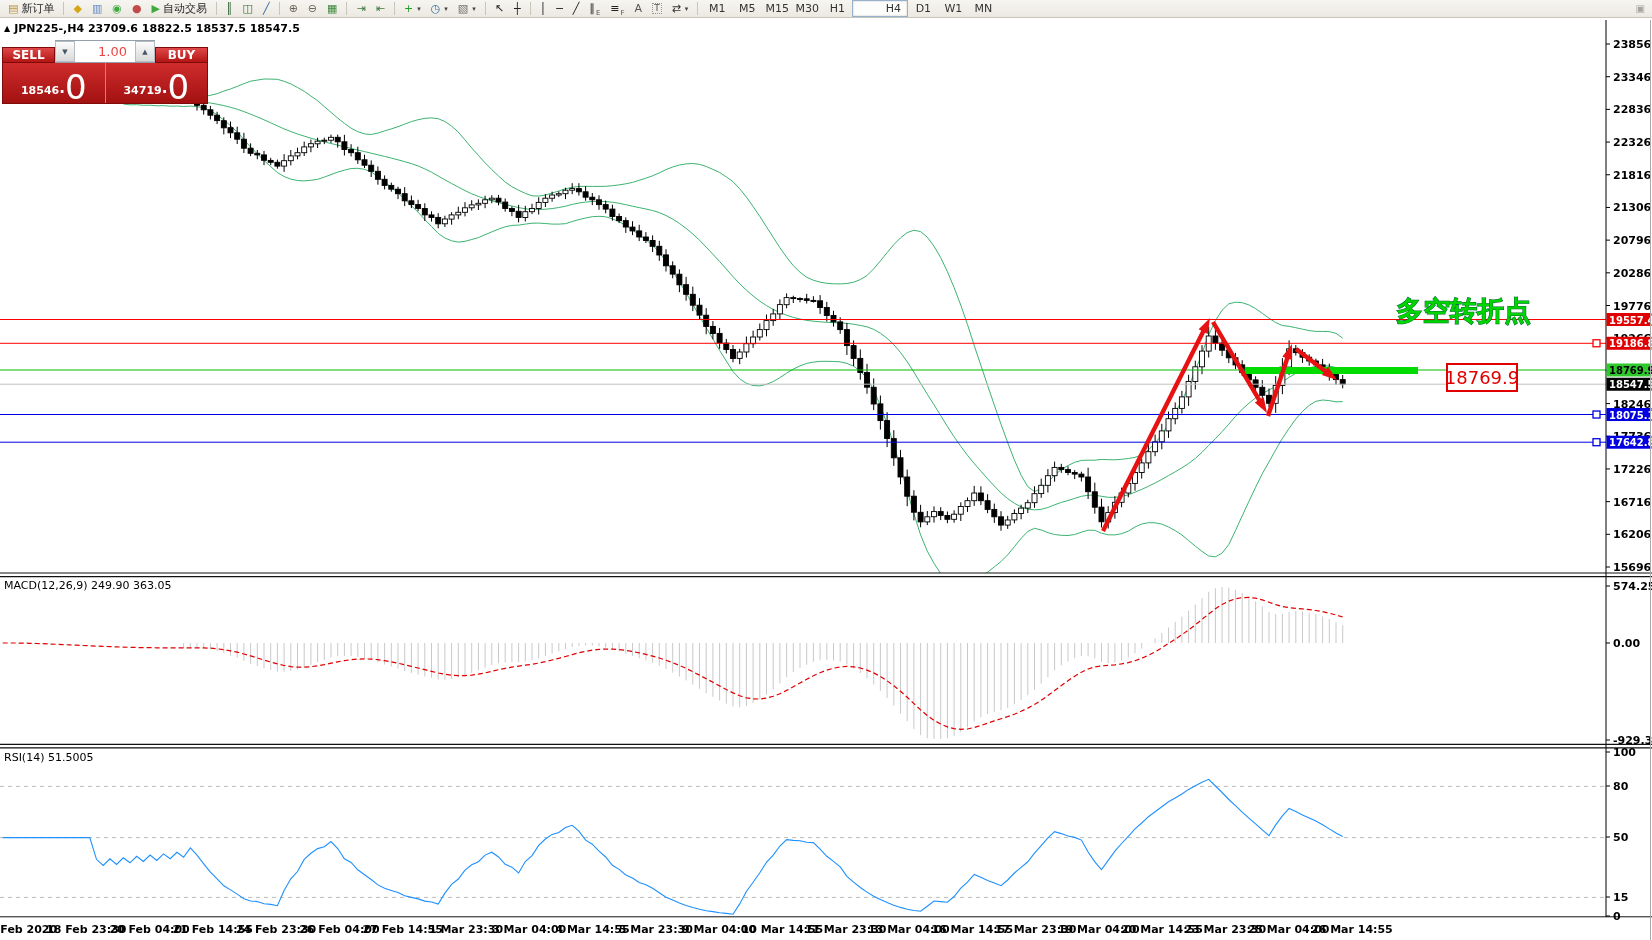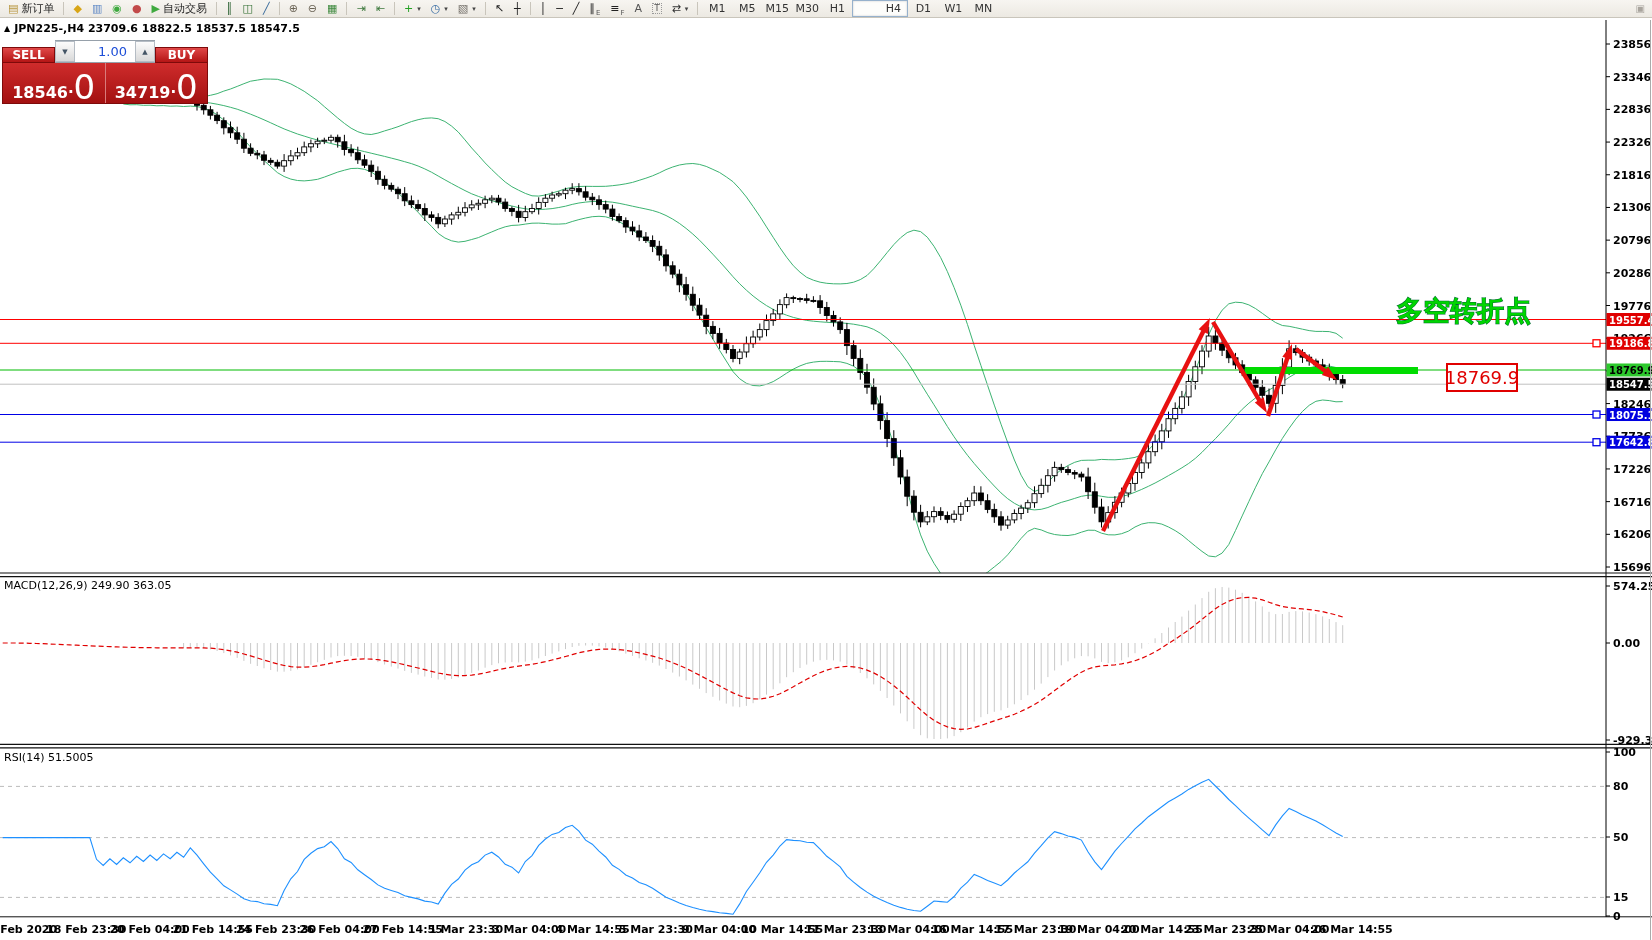--- a/index.html
+++ b/index.html
@@ -24,25 +24,25 @@
                display:flex;align-items:center;gap:4px;}
   #symbol-arrow{font-size:8px;}
   
   #ocp{position:absolute;left:2px;top:40px;width:206px;z-index:5;font-family:inherit;}
   #ocp .row1{display:flex;height:23px;align-items:flex-end;}
   .ocp-side-btn{width:51px;background:linear-gradient(#e04848,#b41515);border:1px solid #7e0a0a;color:#fff;
                 font-size:12px;font-weight:bold;display:flex;align-items:center;justify-content:center;}
   .ocp-vol{flex:1;display:flex;background:#fff;border:1px solid #96a0aa;border-left:none;border-right:none;}
   .vol-btn{width:18px;background:linear-gradient(#fcfcfc,#d9d9d9);display:flex;align-items:center;justify-content:center;
            font-size:7px;color:#456;border:1px solid #b5bcc4;}
-  .vol-val{flex:1;text-align:right;padding-right:8px;font-size:13px;line-height:21px;color:#1d4ed8;}
+  .vol-val{flex:1;text-align:right;padding-right:8px;font-size:13px;line-height:21px;color:#ef4444;}
   #ocp .row2{display:flex;height:40px;background:linear-gradient(#cf2c2c,#a31111);border:1px solid #7e0a0a;border-top:none;}
   .ocp-price{flex:1;display:flex;align-items:flex-end;justify-content:center;color:#fff;padding-bottom:1px;}
   .ocp-price.buy{border-left:1px solid #d97b7b;}
-  .pm{font-size:16px;font-weight:bold;}
+  .pm{font-size:11px;font-weight:bold;margin-bottom:5px;}
   .pd{font-size:15px;font-weight:bold;margin-bottom:5px;}
   .pf{font-size:34px;font-weight:400;line-height:.85;}
   
   #chart{position:absolute;left:0;top:0;z-index:1;}
   svg text{font-family:"DejaVu Sans","Liberation Sans",sans-serif;}
   .axis-num{font-size:11px;font-weight:bold;fill:#000;}
   .axis-tag{font-size:10px;font-weight:bold;}
   .time-num{font-size:11px;font-weight:bold;fill:#000;}
   .panel-label{font-size:11px;fill:#000;}
 </style>

